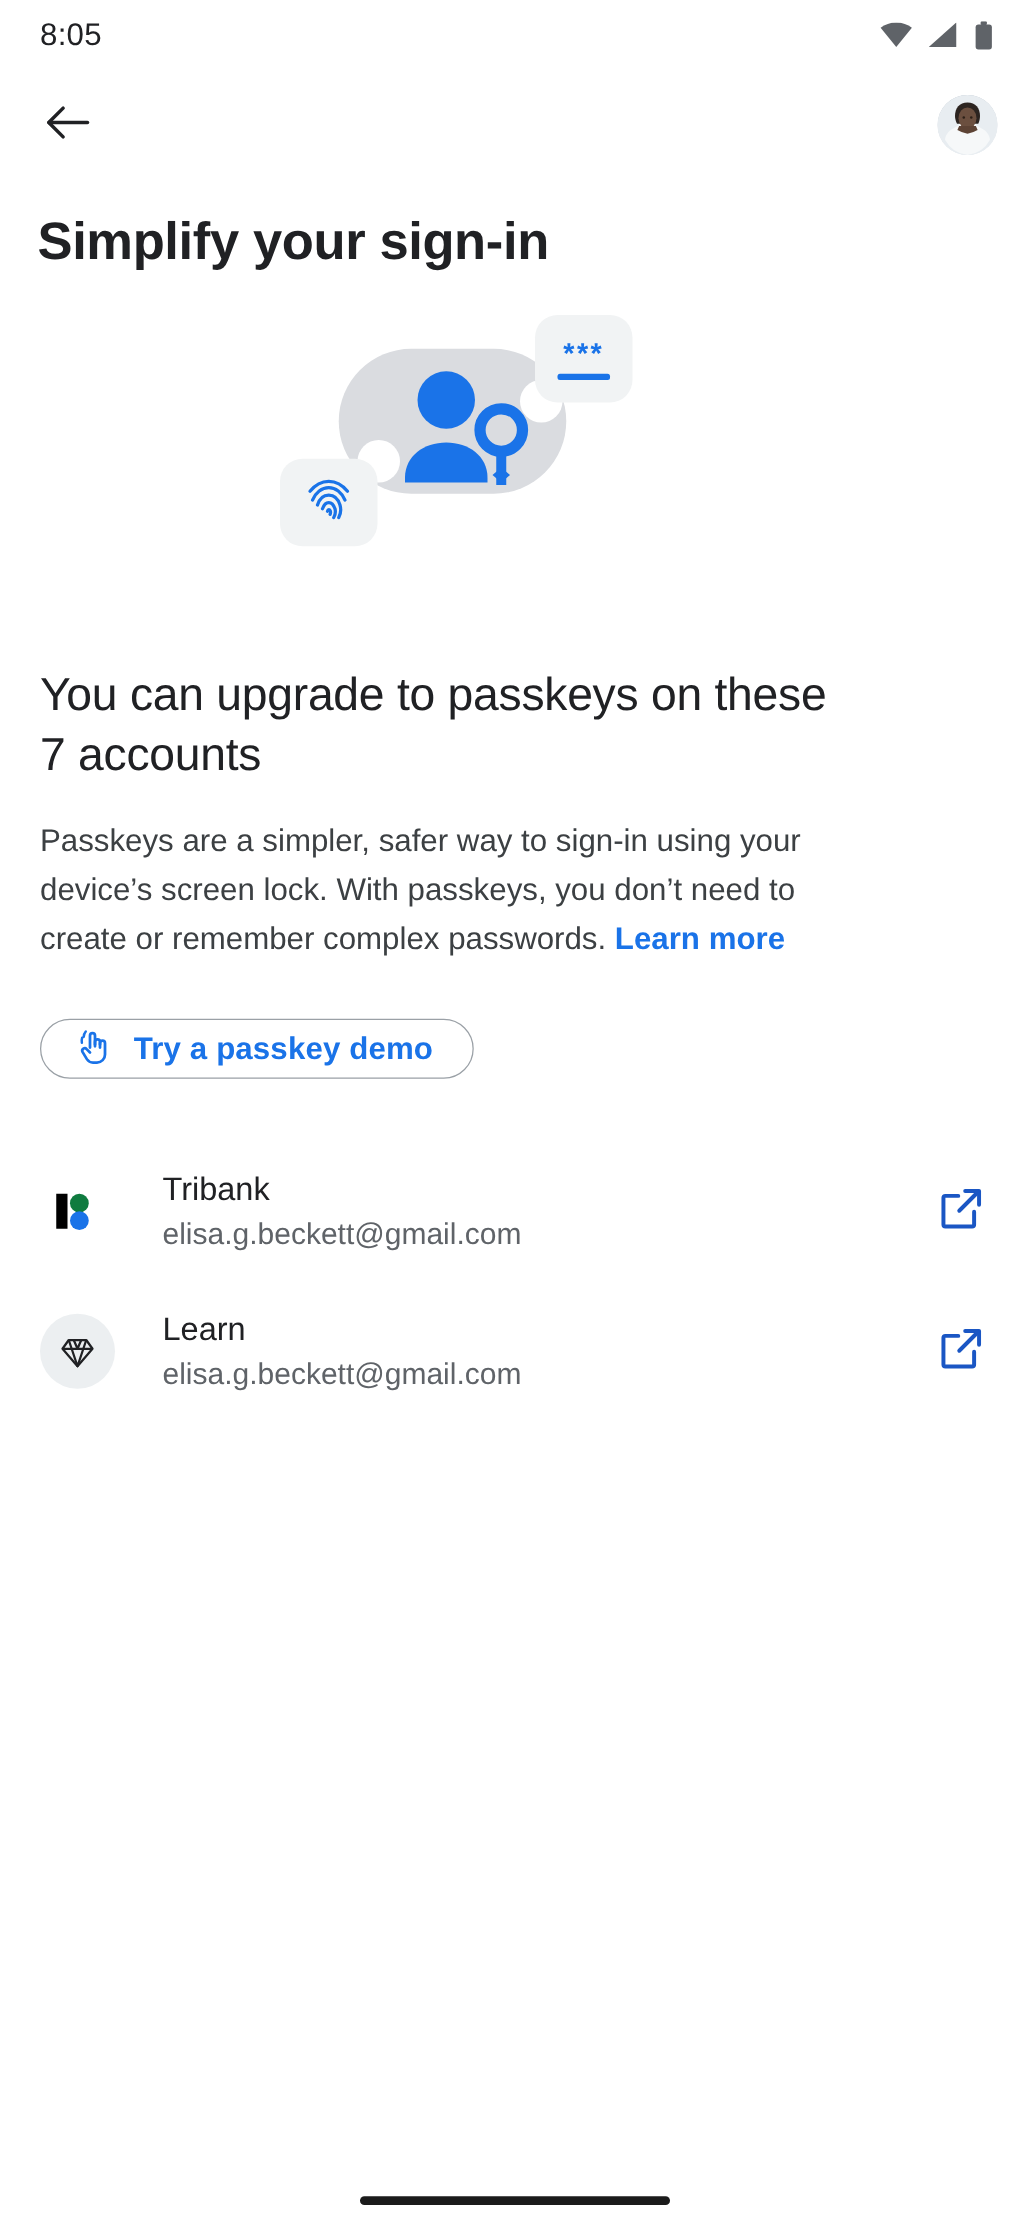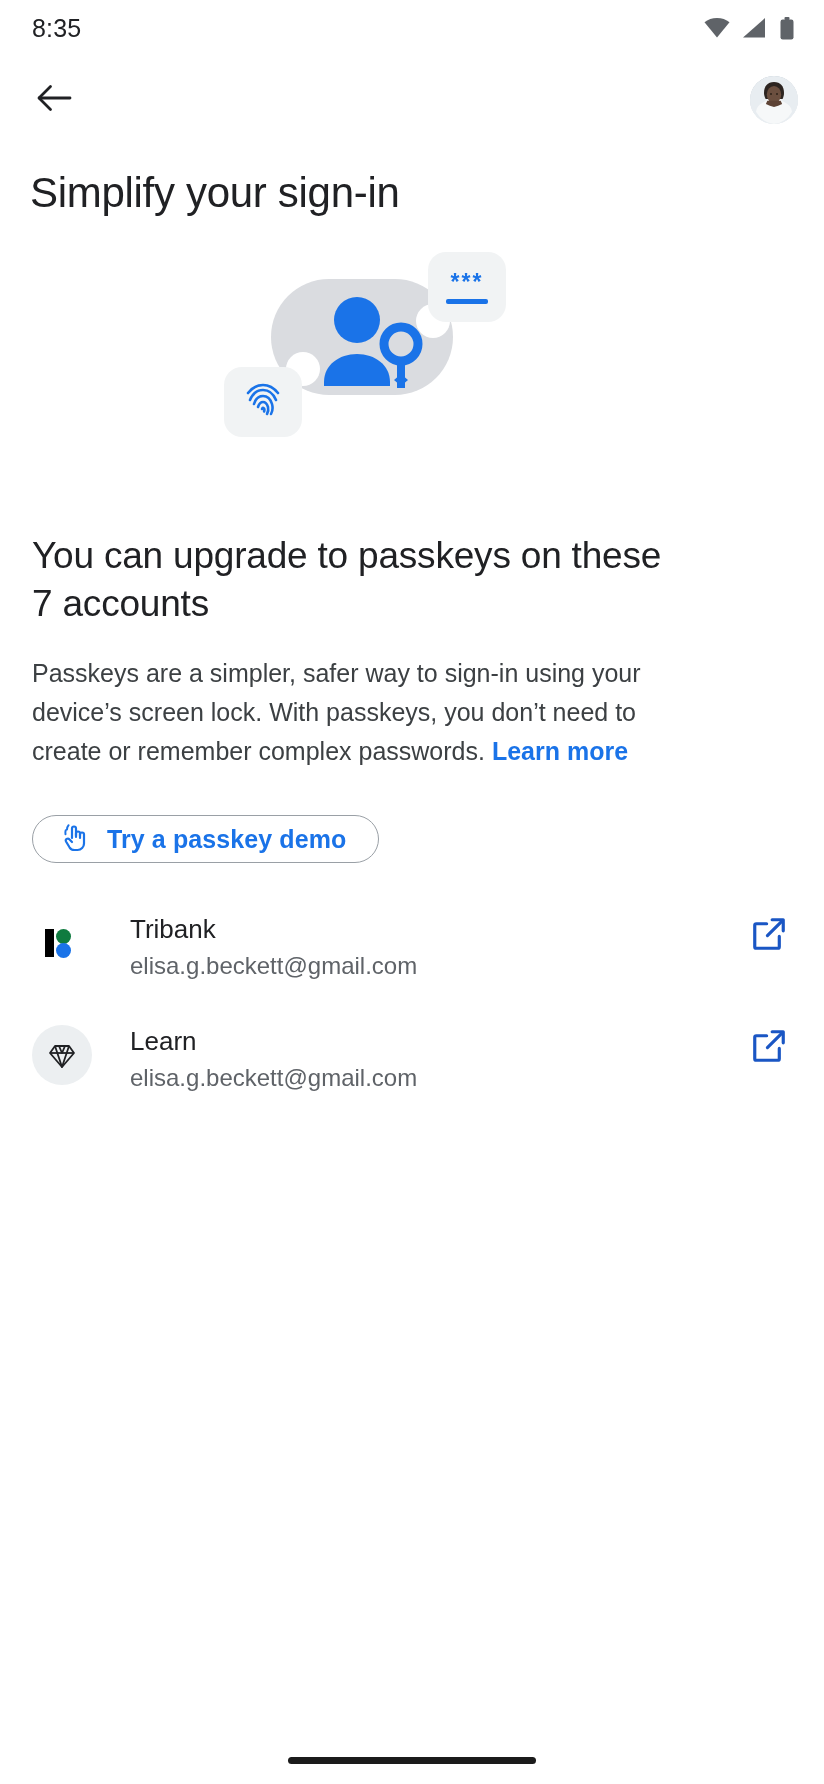--- a/index.html
+++ b/index.html
@@ -65,21 +65,21 @@
   }
   .avatar .face-bg {
     position: absolute; inset: 0;
     background: linear-gradient(170deg,#c9d2da 0%, #e5eaee 55%, #f2f5f7 100%);
   }
 
   
   .page-title {
     font-size: 42px;
     line-height: 50px;
-    font-weight: 400;
+    font-weight: 700;
     color: #202124;
     margin: 24px 0 0 30px;
     letter-spacing: -0.3px;
   }
 
   
   .hero {
     height: 240px;
     position: relative;
     margin-top: 16px;
@@ -200,20 +200,21 @@
     font-family: "Liberation Sans", sans-serif;
     letter-spacing: 0.1px;
   }
 
   
   .account-list {
     margin-top: 50px;
   }
   .account-row {
     display: flex;
+    align-items: center;
     height: 112px;
     padding: 0 32px 0 32px;
     box-sizing: border-box;
     cursor: pointer;
   }
   .acct-logo {
     width: 60px;
     height: 60px;
     flex: 0 0 60px;
     display: flex;
@@ -268,21 +269,21 @@
     height: 7px;
     border-radius: 4px;
     background: #1b1b1b;
     margin-top: 8px;
   }
 </style>
 </head>
 <body>
 
 <div class="status-bar">
-  <div class="status-clock">8:35</div>
+  <div class="status-clock">8:05</div>
   <div class="status-icons">
     <span>
       <svg width="26" height="20" viewBox="0 0 26 20">
           <path d="M13 19.5 25.5 4.2C22.1 1.6 17.8 0 13 0S3.9 1.6.5 4.2L13 19.5z" fill="#5f6368"></path>
         </svg>
     </span>
     <span>
       <svg width="24" height="20" viewBox="0 0 24 20">
           <path d="M22 0 0 19.5h22V0z" fill="#5f6368"></path>
         </svg>

